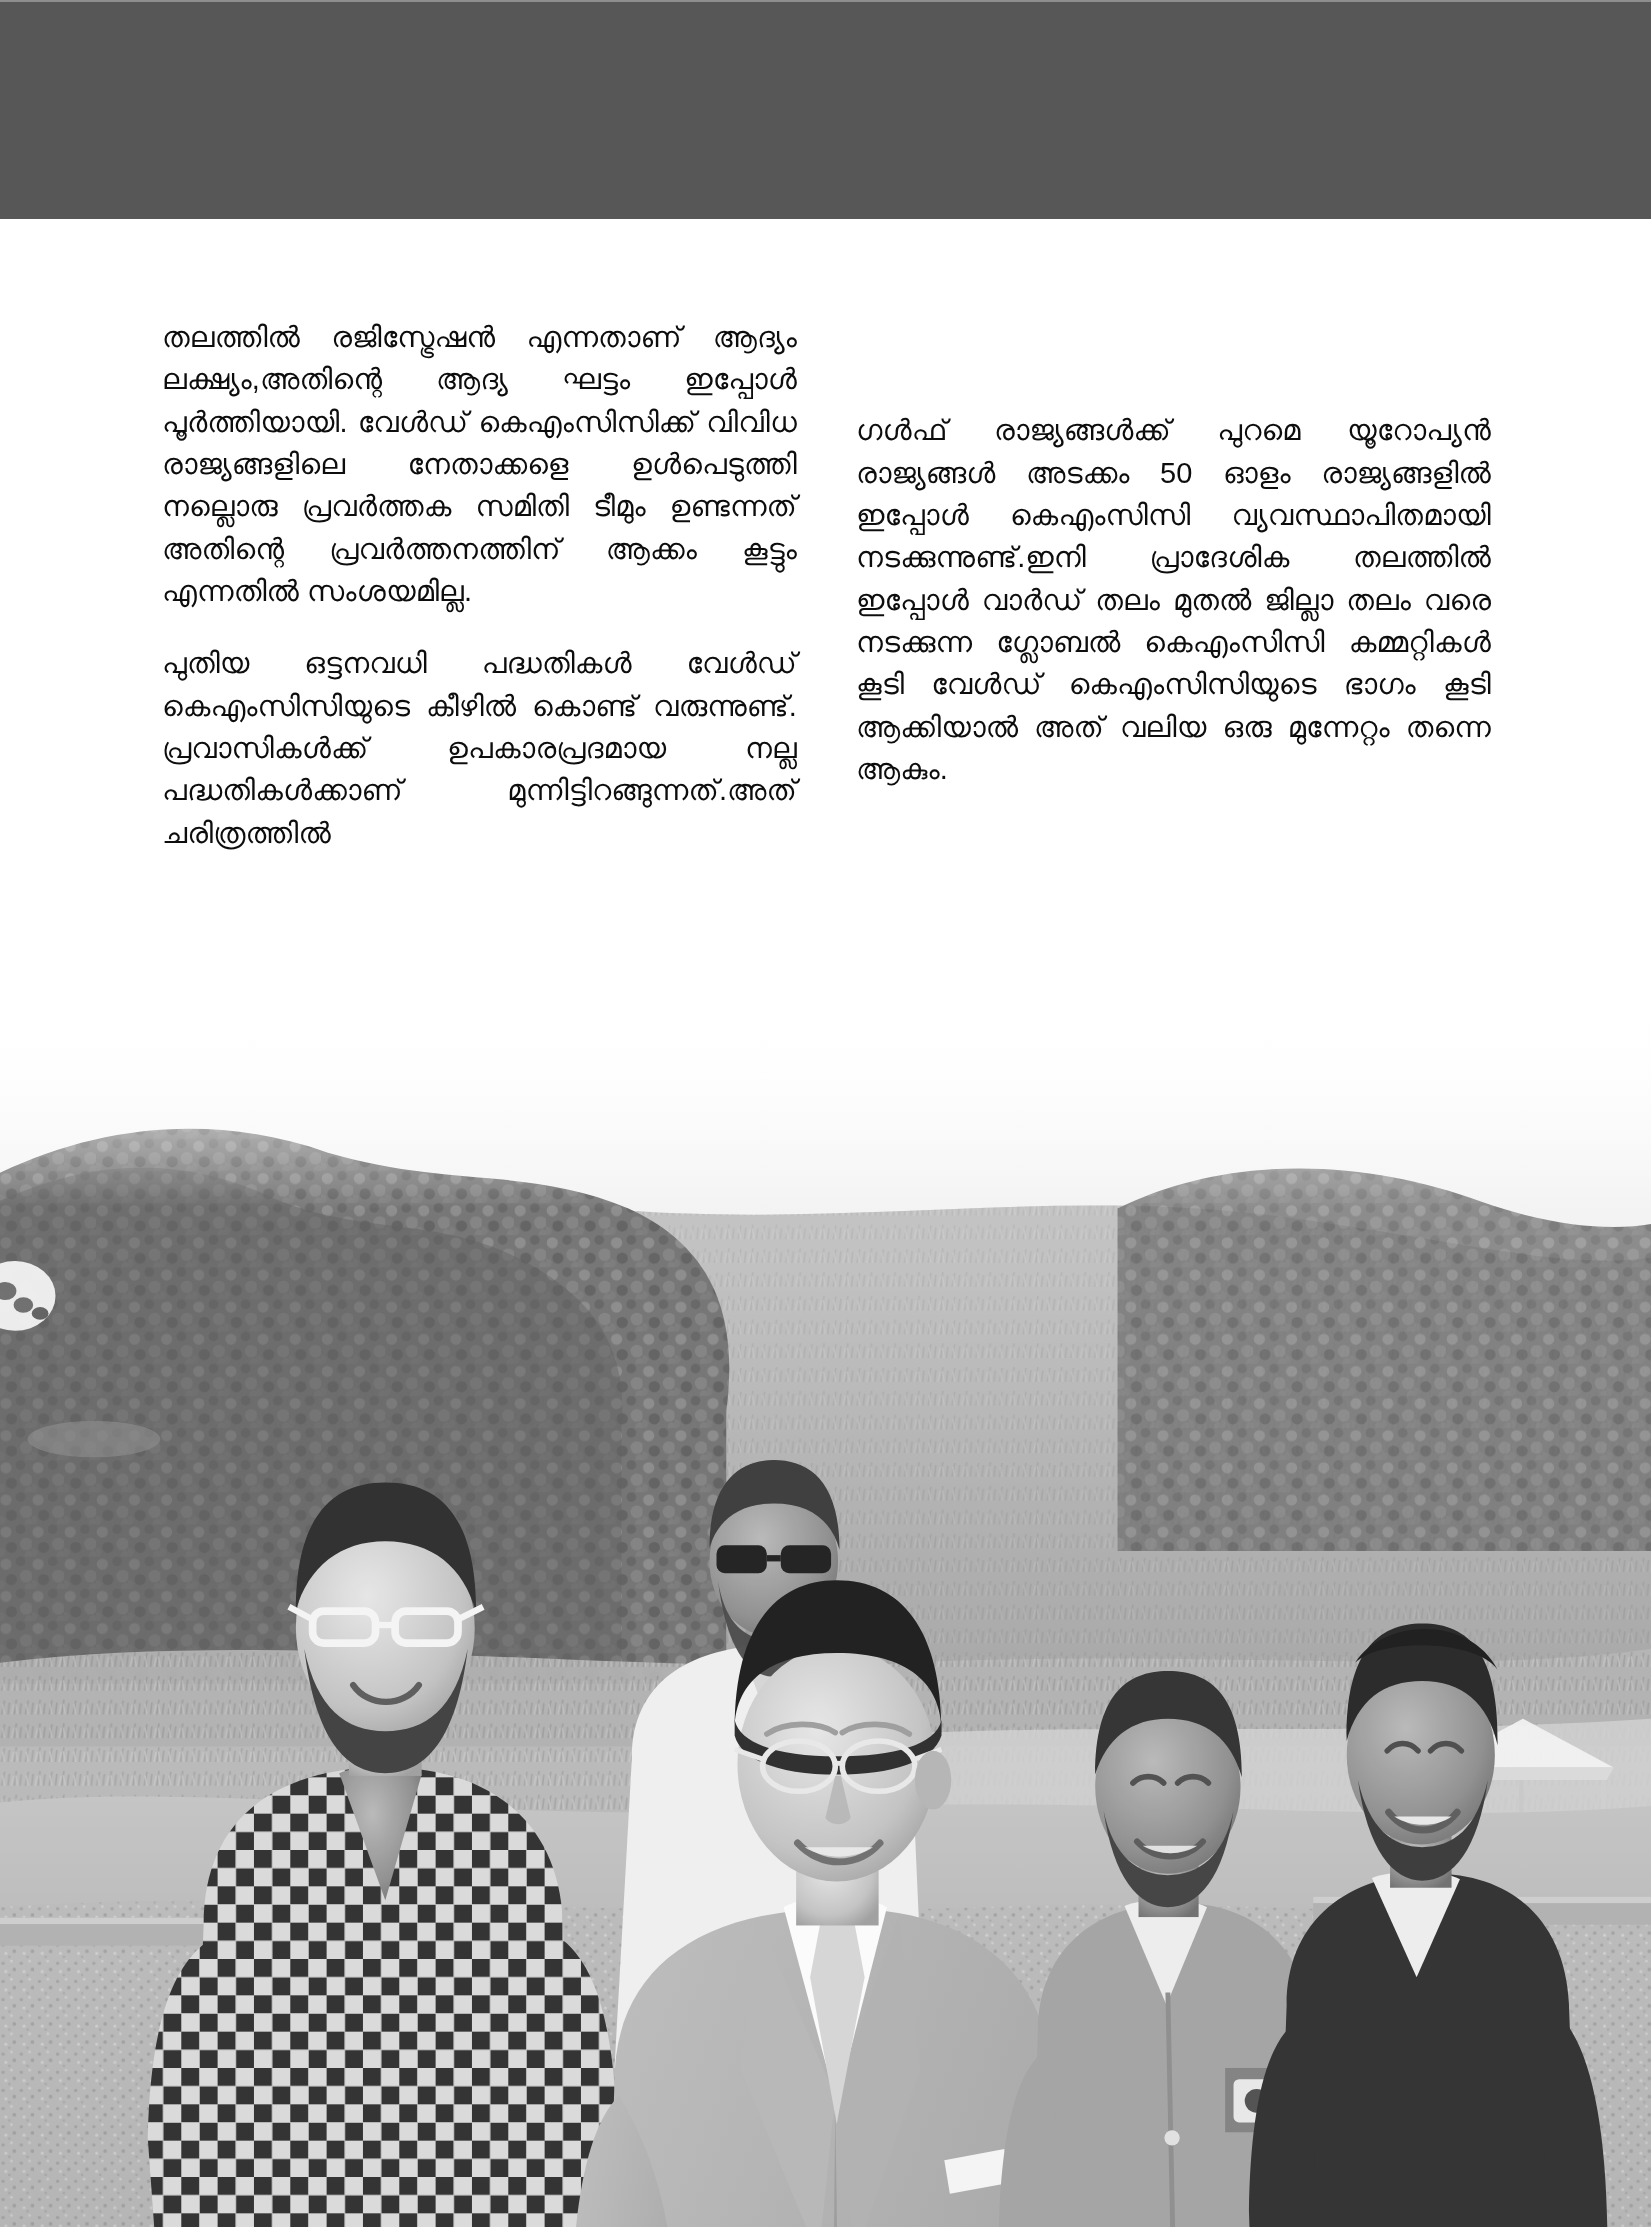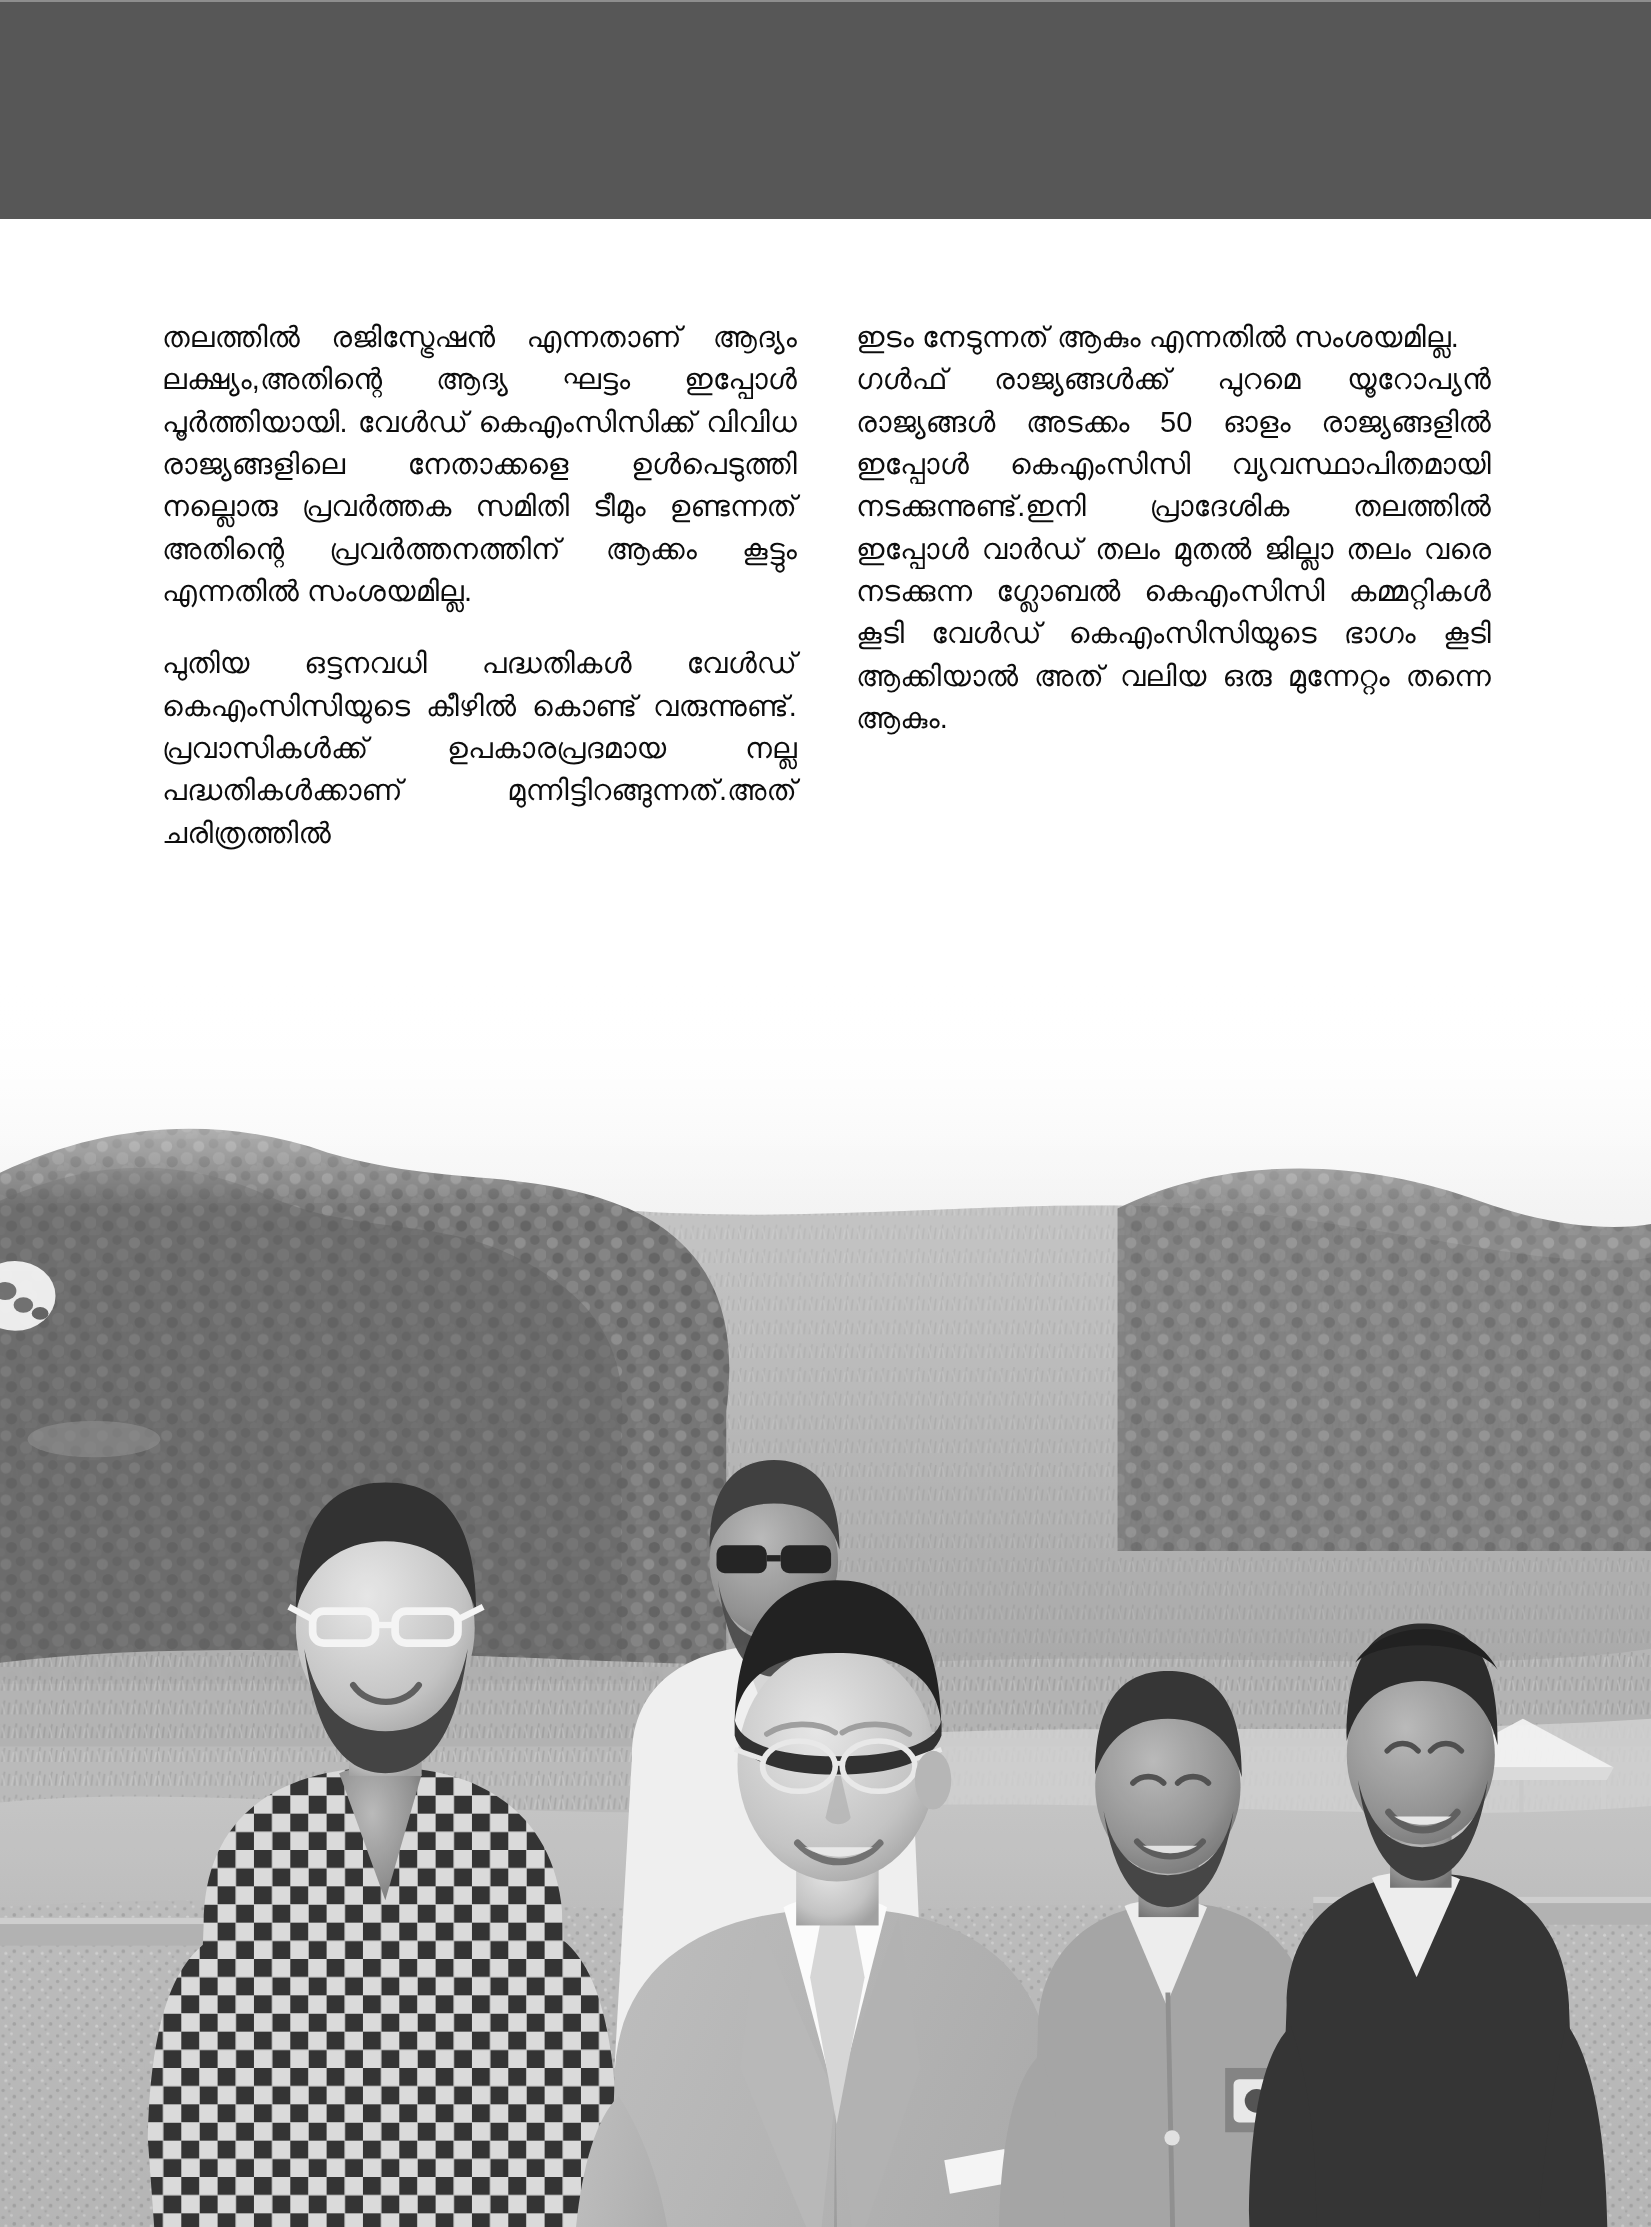--- a/index.html
+++ b/index.html
@@ -23,21 +23,21 @@
     box-sizing: border-box;
   }
 
   
   #article {
     position: absolute;
     left: 162px; top: 316px;
     width: 1329px;
     display: flex;
     gap: 59px;
-    align-items: flex-start;
+    align-items: center;
   }
   .column { width: 635px; }
 
   .para {
     margin: 0;
     text-align: justify;
     text-justify: inter-word;
     font-size: 29px;
     line-height: 1.46;
     color: #0d0d0d;
@@ -79,21 +79,20 @@
 <div id="header-bar"></div>
 
 <div id="article">
 
   <div class="column">
     <p class="para">തലത്തിൽ രജിസ്ട്രേഷൻ എന്നതാണ് ആദ്യം ലക്ഷ്യം,അതിന്റെ ആദ്യ ഘട്ടം ഇപ്പോൾ പൂർത്തിയായി. വേൾഡ് കെഎംസിസിക്ക് വിവിധ രാജ്യങ്ങളിലെ നേതാക്കളെ ഉൾപെടുത്തി നല്ലൊരു പ്രവർത്തക സമിതി ടീമും ഉണ്ടന്നത് അതിന്റെ പ്രവർത്തനത്തിന് ആക്കം കൂട്ടും എന്നതിൽ സംശയമില്ല.</p>
     <p class="para">പുതിയ ഒട്ടനവധി പദ്ധതികൾ വേൾഡ് കെഎംസിസിയുടെ കീഴിൽ കൊണ്ട് വരുന്നുണ്ട്. പ്രവാസികൾക്ക് ഉപകാരപ്രദമായ നല്ല പദ്ധതികൾക്കാണ് മുന്നിട്ടിറങ്ങുന്നത്.അത് ചരിത്രത്തിൽ</p>
   </div>
 
   <div class="column">
-    <p class="para tight">ഇടം നേടുന്നത് ആകും എന്നതിൽ സംശയമില്ല.</p>
     <p class="para tight">ഗൾഫ് രാജ്യങ്ങൾക്ക് പുറമെ യൂറോപ്യൻ രാജ്യങ്ങൾ അടക്കം 50 ഓളം രാജ്യങ്ങളിൽ ഇപ്പോൾ കെഎംസിസി വ്യവസ്ഥാപിതമായി നടക്കുന്നുണ്ട്.ഇനി പ്രാദേശിക തലത്തിൽ ഇപ്പോൾ വാർഡ് തലം മുതൽ ജില്ലാ തലം വരെ നടക്കുന്ന ഗ്ലോബൽ കെഎംസിസി കമ്മറ്റികൾ കൂടി വേൾഡ് കെഎംസിസിയുടെ ഭാഗം കൂടി ആക്കിയാൽ അത് വലിയ ഒരു മുന്നേറ്റം തന്നെ ആകും.</p>
   </div>
 
 </div>
 
 <div id="photo">
   <svg viewBox="0 0 2364 1789" preserveAspectRatio="xMidYMid slice">
     <defs>
       <linearGradient id="skyFade" x1="0" y1="0" x2="0" y2="1">
         <stop offset="0%" stop-color="#ffffff"></stop>

